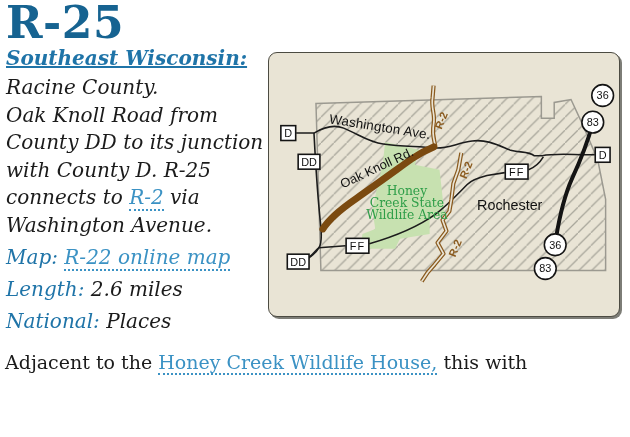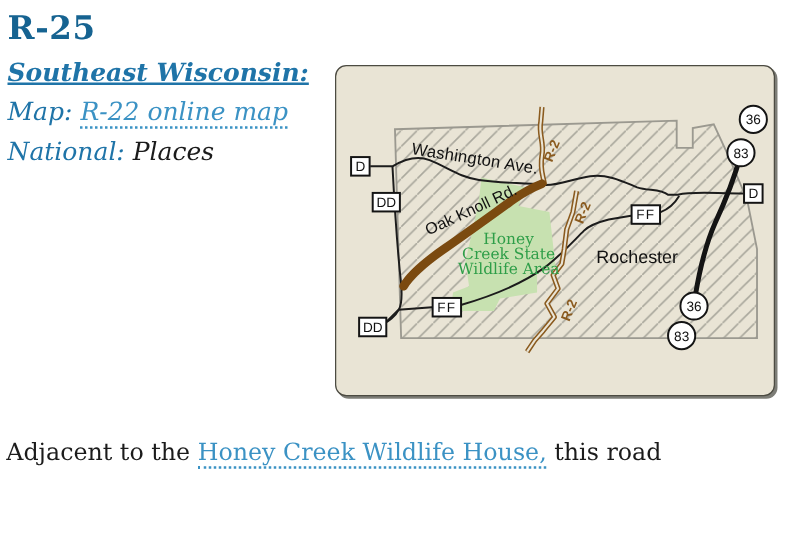--- a/index.html
+++ b/index.html
@@ -3,21 +3,21 @@
 <meta charset="utf-8">
 <style>
   html,body{margin:0;padding:0;}
   body{
     width:630px;height:437px;position:relative;background:#ffffff;
     font-family:"DejaVu Serif", serif;overflow:hidden;
     color:var(--body_text,#1b1b1b);
   }
   .left-col{position:absolute;left:6px;top:0;width:260px;}
   .page-title{
-    margin:4px 0 0 0;font-size:26px;line-height:38px;font-weight:bold;
+    margin:4px 0 0 0;font-size:44px;line-height:38px;font-weight:bold;
     color:var(--title_blue,#166391);letter-spacing:.5px;
   }
   .region-heading{
     margin:3px 0 0 0;font-size:20px;line-height:26px;font-weight:bold;font-style:italic;
     color:var(--heading_blue,#1f74a8);
     text-decoration:underline;
   }
   .intro{margin:3px 0 0 0;font-size:20px;line-height:27.5px;font-style:italic;}
   .meta-line{margin:5px 0 0 0;font-size:20px;line-height:27px;font-style:italic;}
   .meta-label{font-weight:normal;color:var(--heading_blue,#1f74a8);}
@@ -38,25 +38,33 @@
   }
   .map-panel svg{display:block;}
   .map-sans{font-family:"Liberation Sans", sans-serif;}
 </style>
 </head>
 <body>
 
 <div class="left-col">
   <h1 class="page-title">R-25</h1>
   <h2 class="region-heading">Southeast Wisconsin:</h2>
+  <p class="intro"><span>Racine County.</span><br>
+    <span>Oak Knoll Road from</span><br>
+    <span>County DD to its junction</span><br>
+    <span>with County D. R-25</span><br>
+    <span>connects to </span><a class="link">R-2</a><span> via</span><br>
+    <span>Washington Avenue.</span>
+  </p>
   <p class="meta-line"><span class="meta-label">Map:</span> <a class="link">R-22 online map</a></p>
+  <p class="meta-line"><span class="meta-label">Length:</span> <span>2.6 miles</span></p>
   <p class="meta-line"><span class="meta-label">National:</span> <span>Places</span></p>
 </div>
 
-<div class="footer-text"><span>Adjacent to the </span><a class="link">Honey Creek Wildlife House,</a><span> this road</span><br>
+<div class="footer-text"><span>Adjacent to the </span><a class="link">Honey Creek Wildlife House,</a><span> this with</span><br>
   <br>
 </div>
 
 <div class="map-panel">
   <svg width="347" height="260" viewBox="0 0 350 263">
     <defs>
       <pattern id="hatch" width="13" height="13" patternUnits="userSpaceOnUse">
         <path d="M0,13 L13,0" stroke="#a9a79c" stroke-width="1.3" fill="none"></path>
       </pattern>
     </defs>

